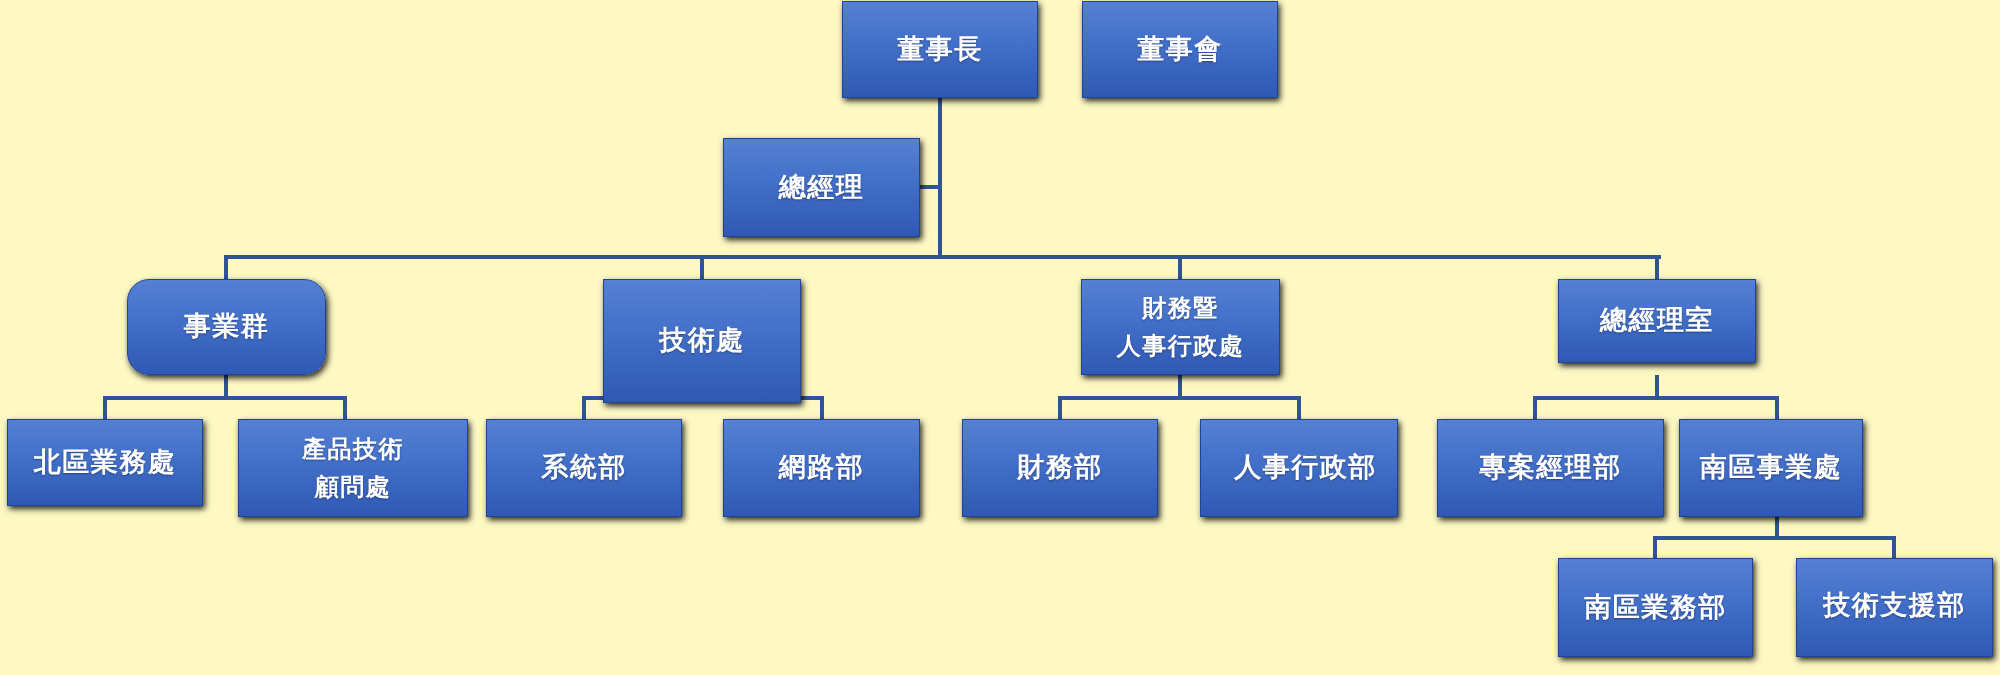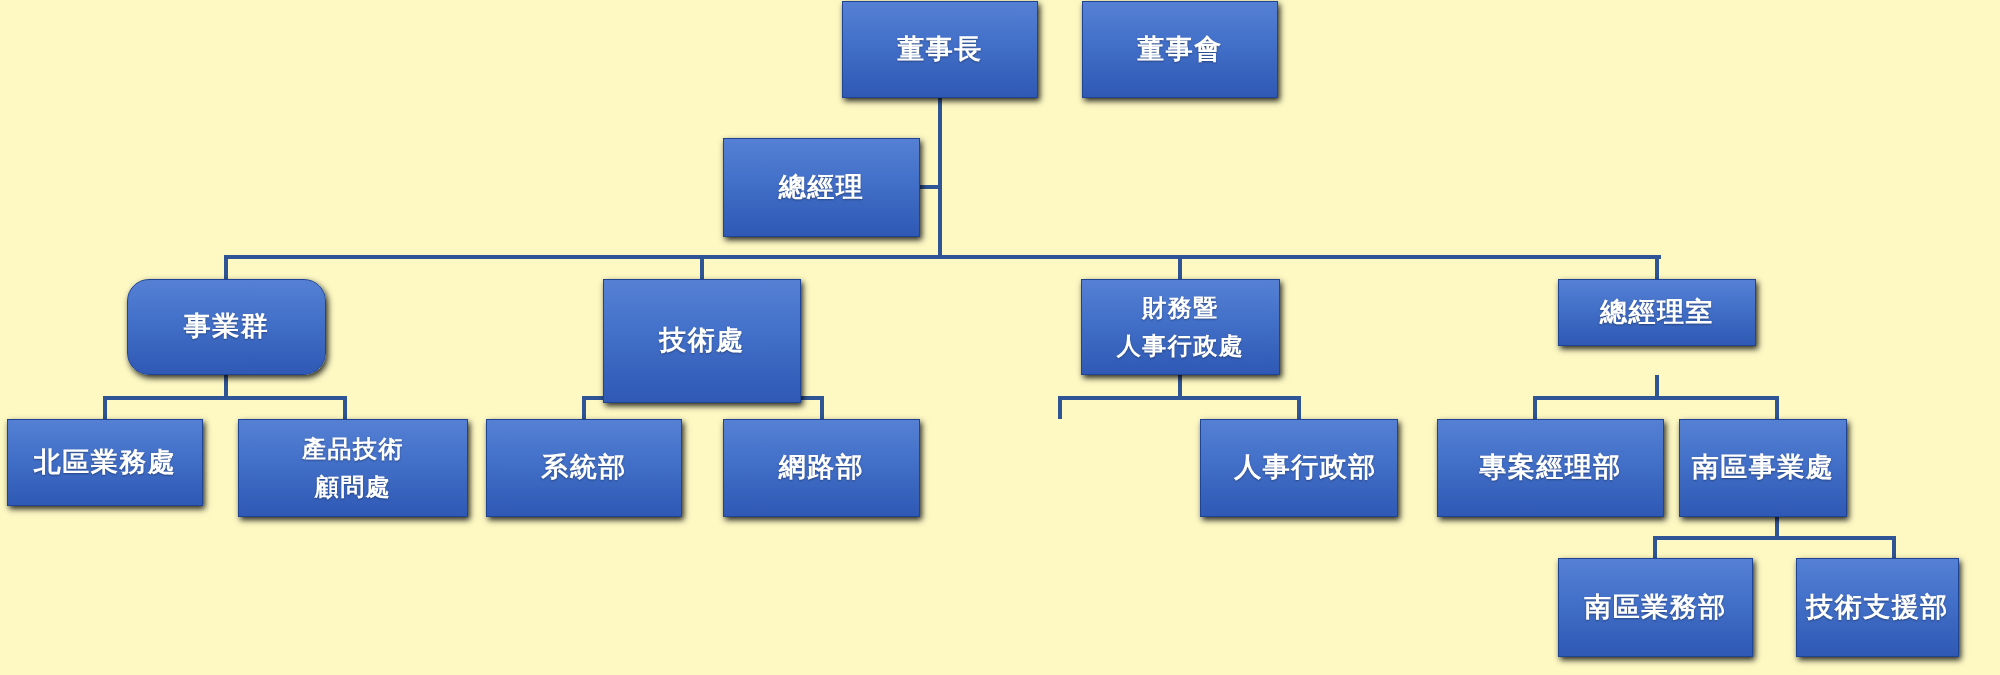--- a/index.html
+++ b/index.html
@@ -92,47 +92,50 @@
   <div class="node" style="left:127px; top:279px; width:199px; height:96px;border-radius:22px;">
     <span class="node-label">事業群</span>
   </div>
   <div class="node" style="left:603px; top:279px; width:198px; height:124px;">
     <span class="node-label">技術處</span>
   </div>
   <div class="node small" style="left:1081px; top:279px; width:199px; height:96px;">
     <span class="node-label">財務暨
 人事行政處</span>
   </div>
-  <div class="node" style="left:1558px; top:279px; width:198px; height:67px;">
+  <div class="node" style="left:1558px; top:279px; width:198px; height:84px;">
     <span class="node-label">總經理室</span>
   </div>
 
   <div class="node" style="left:7px; top:419px; width:196px; height:87px;">
     <span class="node-label">北區業務處</span>
   </div>
   <div class="node small" style="left:238px; top:419px; width:230px; height:98px;">
     <span class="node-label">產品技術
 顧問處</span>
   </div>
   <div class="node" style="left:486px; top:419px; width:196px; height:98px;">
     <span class="node-label">系統部</span>
   </div>
   <div class="node" style="left:723px; top:419px; width:197px; height:98px;">
     <span class="node-label">網路部</span>
   </div>
+  <div class="node" style="left:962px; top:419px; width:196px; height:98px;">
+    <span class="node-label">財務部</span>
+  </div>
   <div class="node" style="left:1200px; top:419px; width:198px; height:98px;padding-left:13px;">
     <span class="node-label">人事行政部</span>
   </div>
   <div class="node" style="left:1437px; top:419px; width:227px; height:98px;">
     <span class="node-label">專案經理部</span>
   </div>
-  <div class="node" style="left:1679px; top:419px; width:168px; height:98px;">
+  <div class="node" style="left:1679px; top:419px; width:184px; height:98px;">
     <span class="node-label">南區事業處</span>
   </div>
 
   <div class="node" style="left:1558px; top:558px; width:195px; height:99px;">
     <span class="node-label">南區業務部</span>
   </div>
-  <div class="node" style="left:1796px; top:558px; width:163px; height:99px;">
+  <div class="node" style="left:1796px; top:558px; width:197px; height:99px;font-family:Liberation Mono, monospace;">
     <span class="node-label">技術支援部</span>
   </div>
 
 </div>
 
 </body></html>

